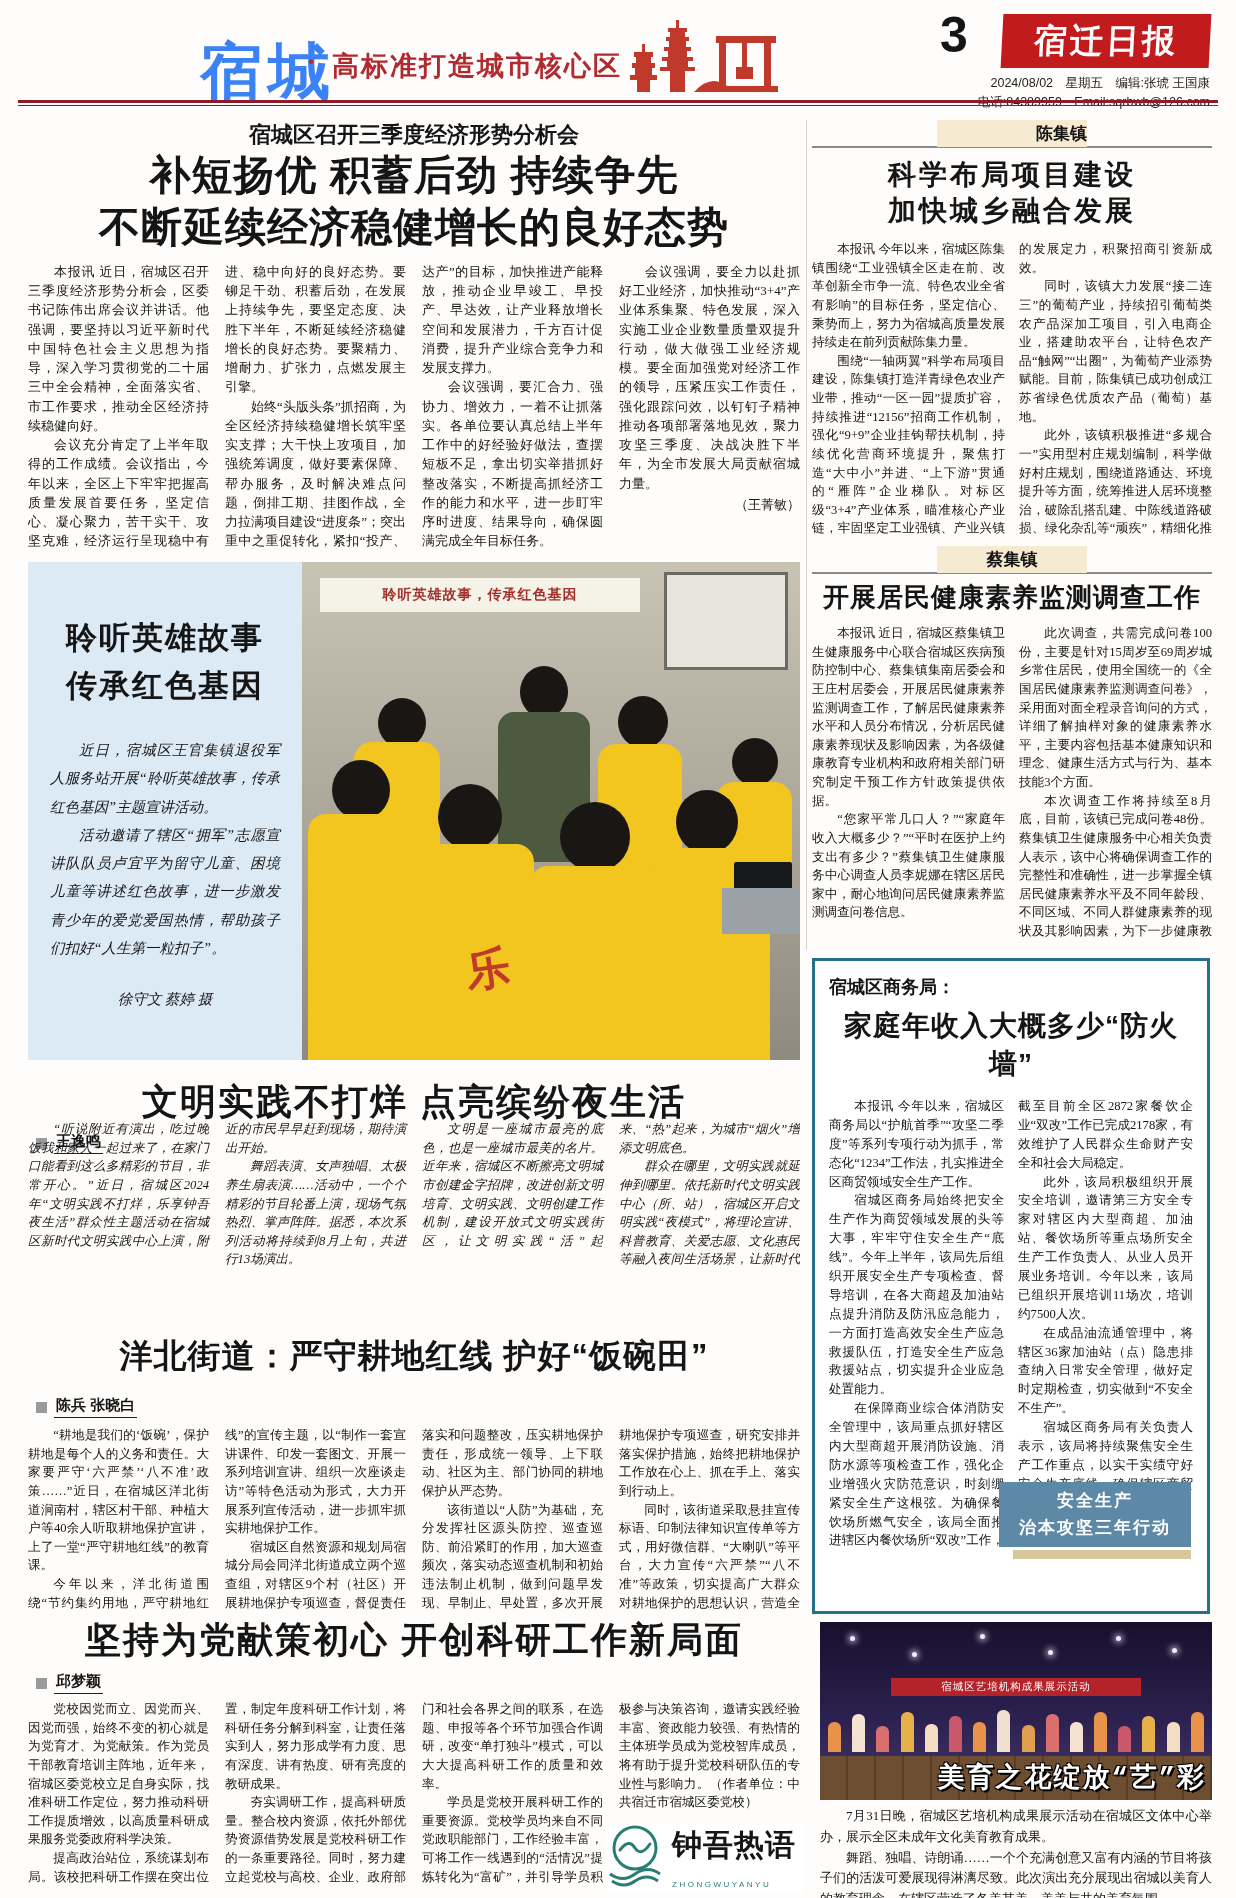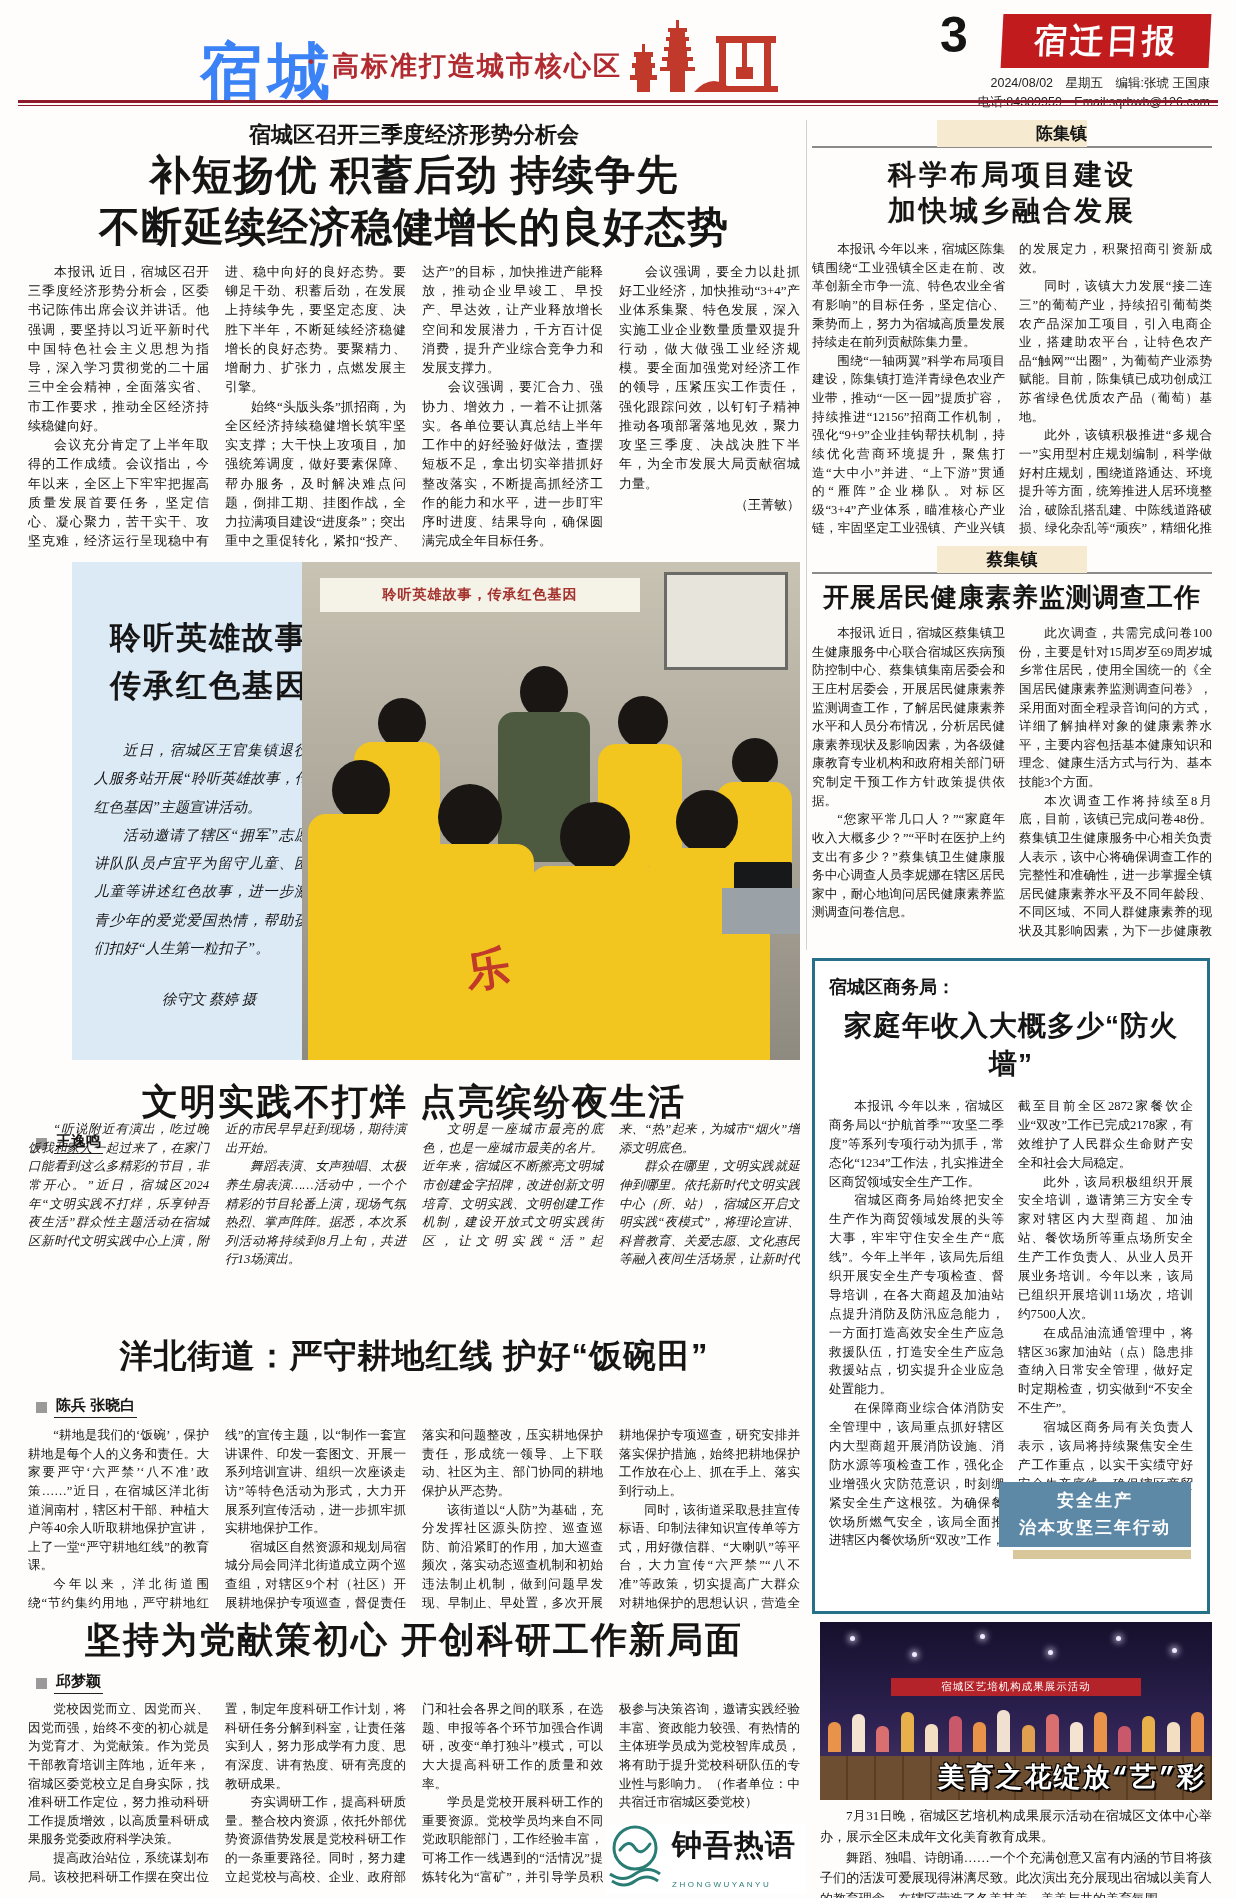--- a/index.html
+++ b/index.html
@@ -27,21 +27,21 @@
   .byline .sq{width:11px;height:11px;background:#9a9a9a;}
   .byline .nm{font-family:"Liberation Sans",sans-serif;font-weight:700;font-size:15px;
       border-bottom:1.5px solid #222;padding:0 2px 2px;}
   .colbody{column-gap:16px;overflow:hidden;font-size:13px;line-height:1.48;}
   
   .kicker{left:28px;top:120px;width:772px;font-size:22px;font-weight:700;}
   .mh1{left:28px;top:148px;width:772px;font-size:41px;font-weight:700;letter-spacing:1px;}
   .mh2{left:28px;top:200px;width:772px;font-size:41px;font-weight:700;letter-spacing:1px;}
   .main-body{left:28px;top:262px;width:772px;height:296px;column-count:4;}
   
-  .pf-panel{left:28px;top:562px;width:274px;height:498px;background:#dceaf6;margin-left:44px;}
+  .pf-panel{left:28px;top:562px;width:274px;height:498px;background:#dceaf6;}
   .pf-title{margin:52px 10px 0;text-align:center;font-size:31px;font-weight:700;line-height:1.55;letter-spacing:2px;}
   .pf-text{margin:26px 22px 0;font-size:14.5px;line-height:1.95;text-align:justify;font-style:italic;}
   .pf-text p{margin:0;text-indent:2em;}
   .pf-credit{margin-top:28px;text-align:center;font-size:14.5px;font-style:italic;}
   .pf-photo{left:302px;top:562px;width:498px;height:498px;background:linear-gradient(#c9c3b4,#a8a296 60%,#8f8a80);overflow:hidden;}
   .pf-banner{position:absolute;left:18px;top:16px;width:320px;height:34px;background:#f5f2e8;color:#a3322c;
       font-size:14px;font-weight:700;text-align:center;line-height:34px;letter-spacing:1px;}
   .pf-screen{position:absolute;left:362px;top:10px;width:118px;height:92px;background:#e6e4db;border:3px solid #6a6a66;}
   .head-c{position:absolute;border-radius:50%;background:#191613;}
   .body-y{position:absolute;border-radius:18px 18px 0 0;background:#f2c51f;}

